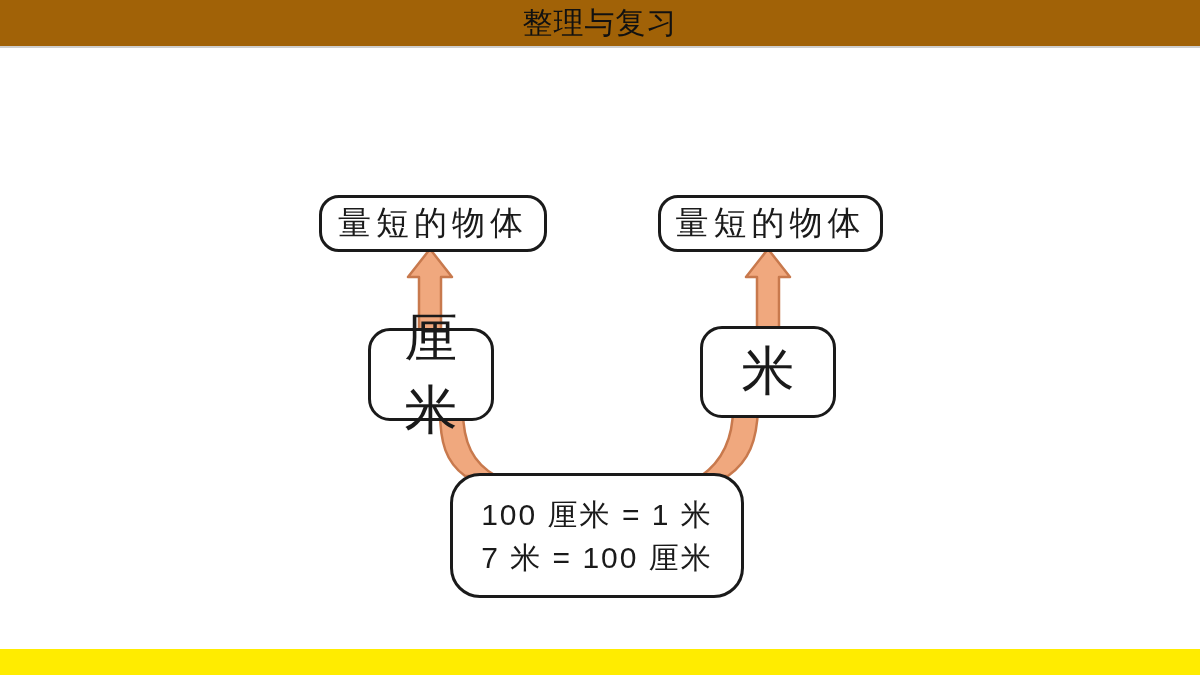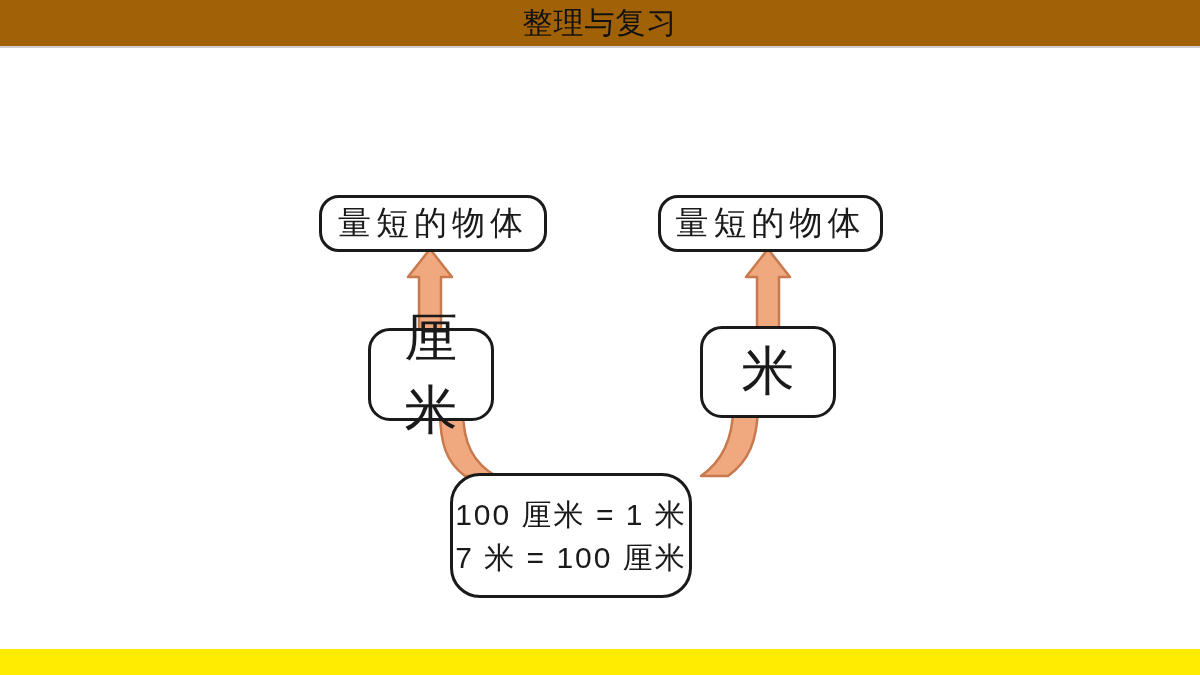--- a/index.html
+++ b/index.html
@@ -81,21 +81,21 @@
   .node-short { left: 319px; top: 195px; width: 228px; height: 57px; }
   .node-long  { left: 658px; top: 195px; width: 225px; height: 57px; }
   .node-unit {
     border-radius: 22px;
     font-size: 53px;
     font-weight: 500;
   }
   .node-cm { left: 368px; top: 328px; width: 126px; height: 93px; letter-spacing: 12px; padding-left: 12px; }
   .node-m  { left: 700px; top: 326px; width: 136px; height: 92px; }
   .node-conv {
-    left: 450px; top: 473px; width: 242px; height: 125px;
+    left: 450px; top: 473px; width: 294px; height: 125px;
     border-radius: 30px;
     flex-direction: column;
     justify-content: center;
     gap: 10px;
     font-size: 30px;
     font-weight: 500;
     letter-spacing: 2px;
   }
   .conv-line { line-height: 1.1; white-space: nowrap; }
 </style>

